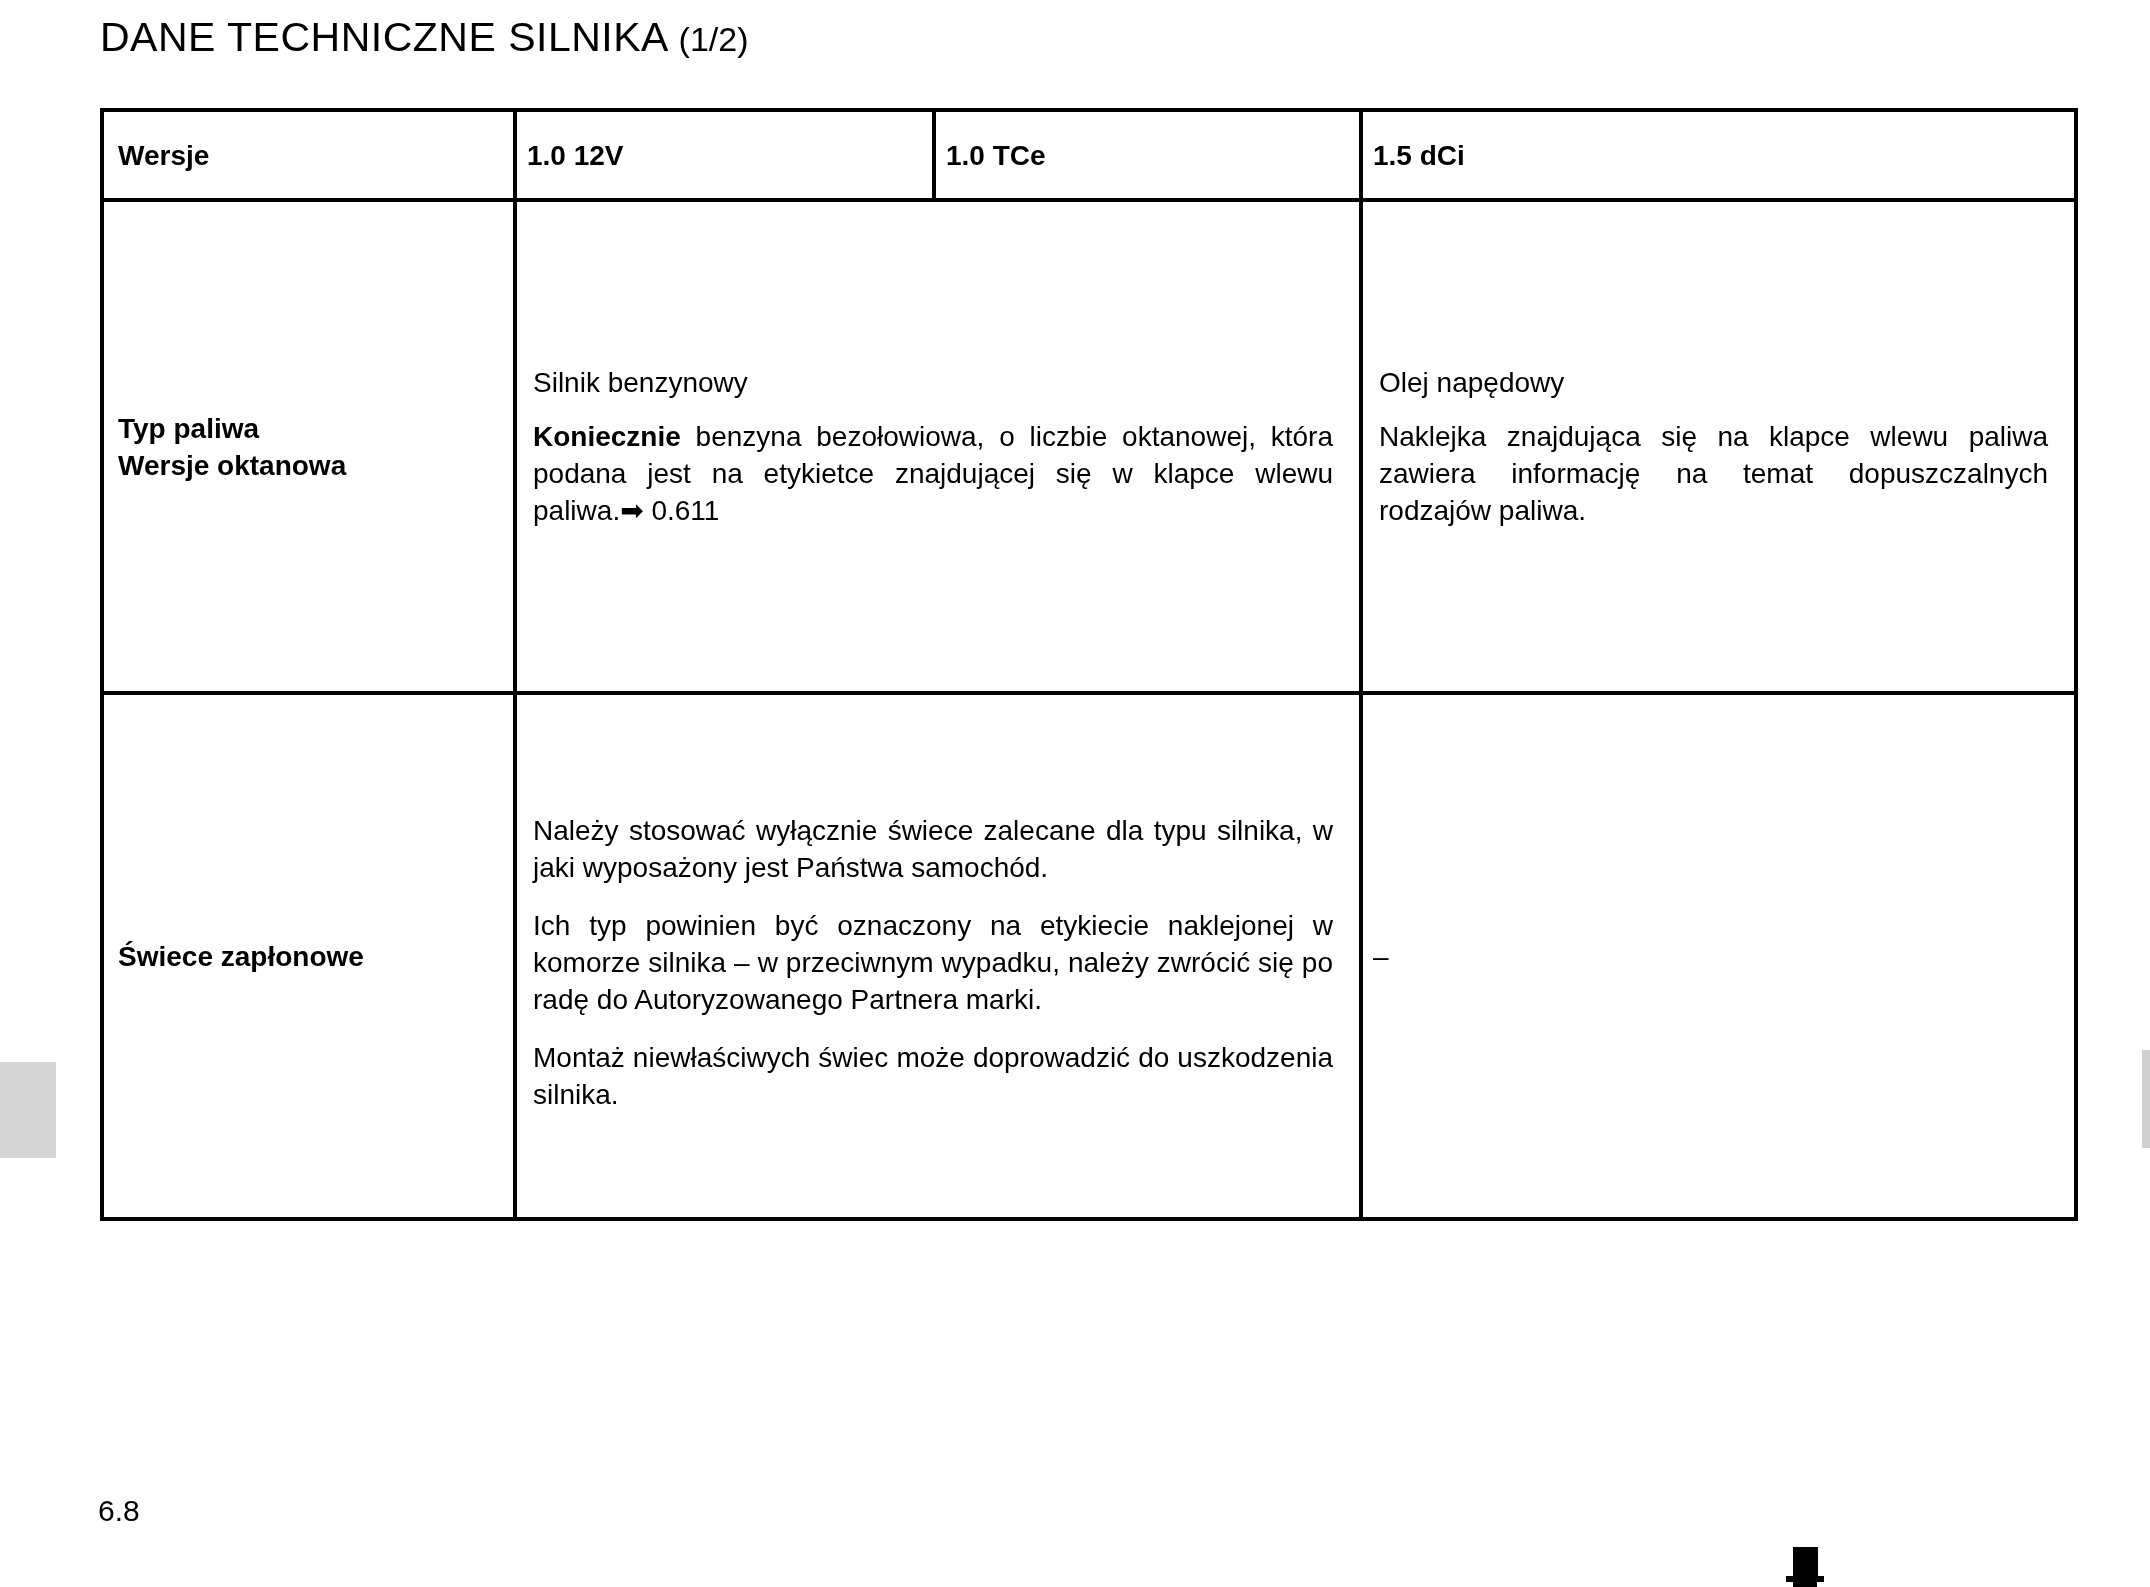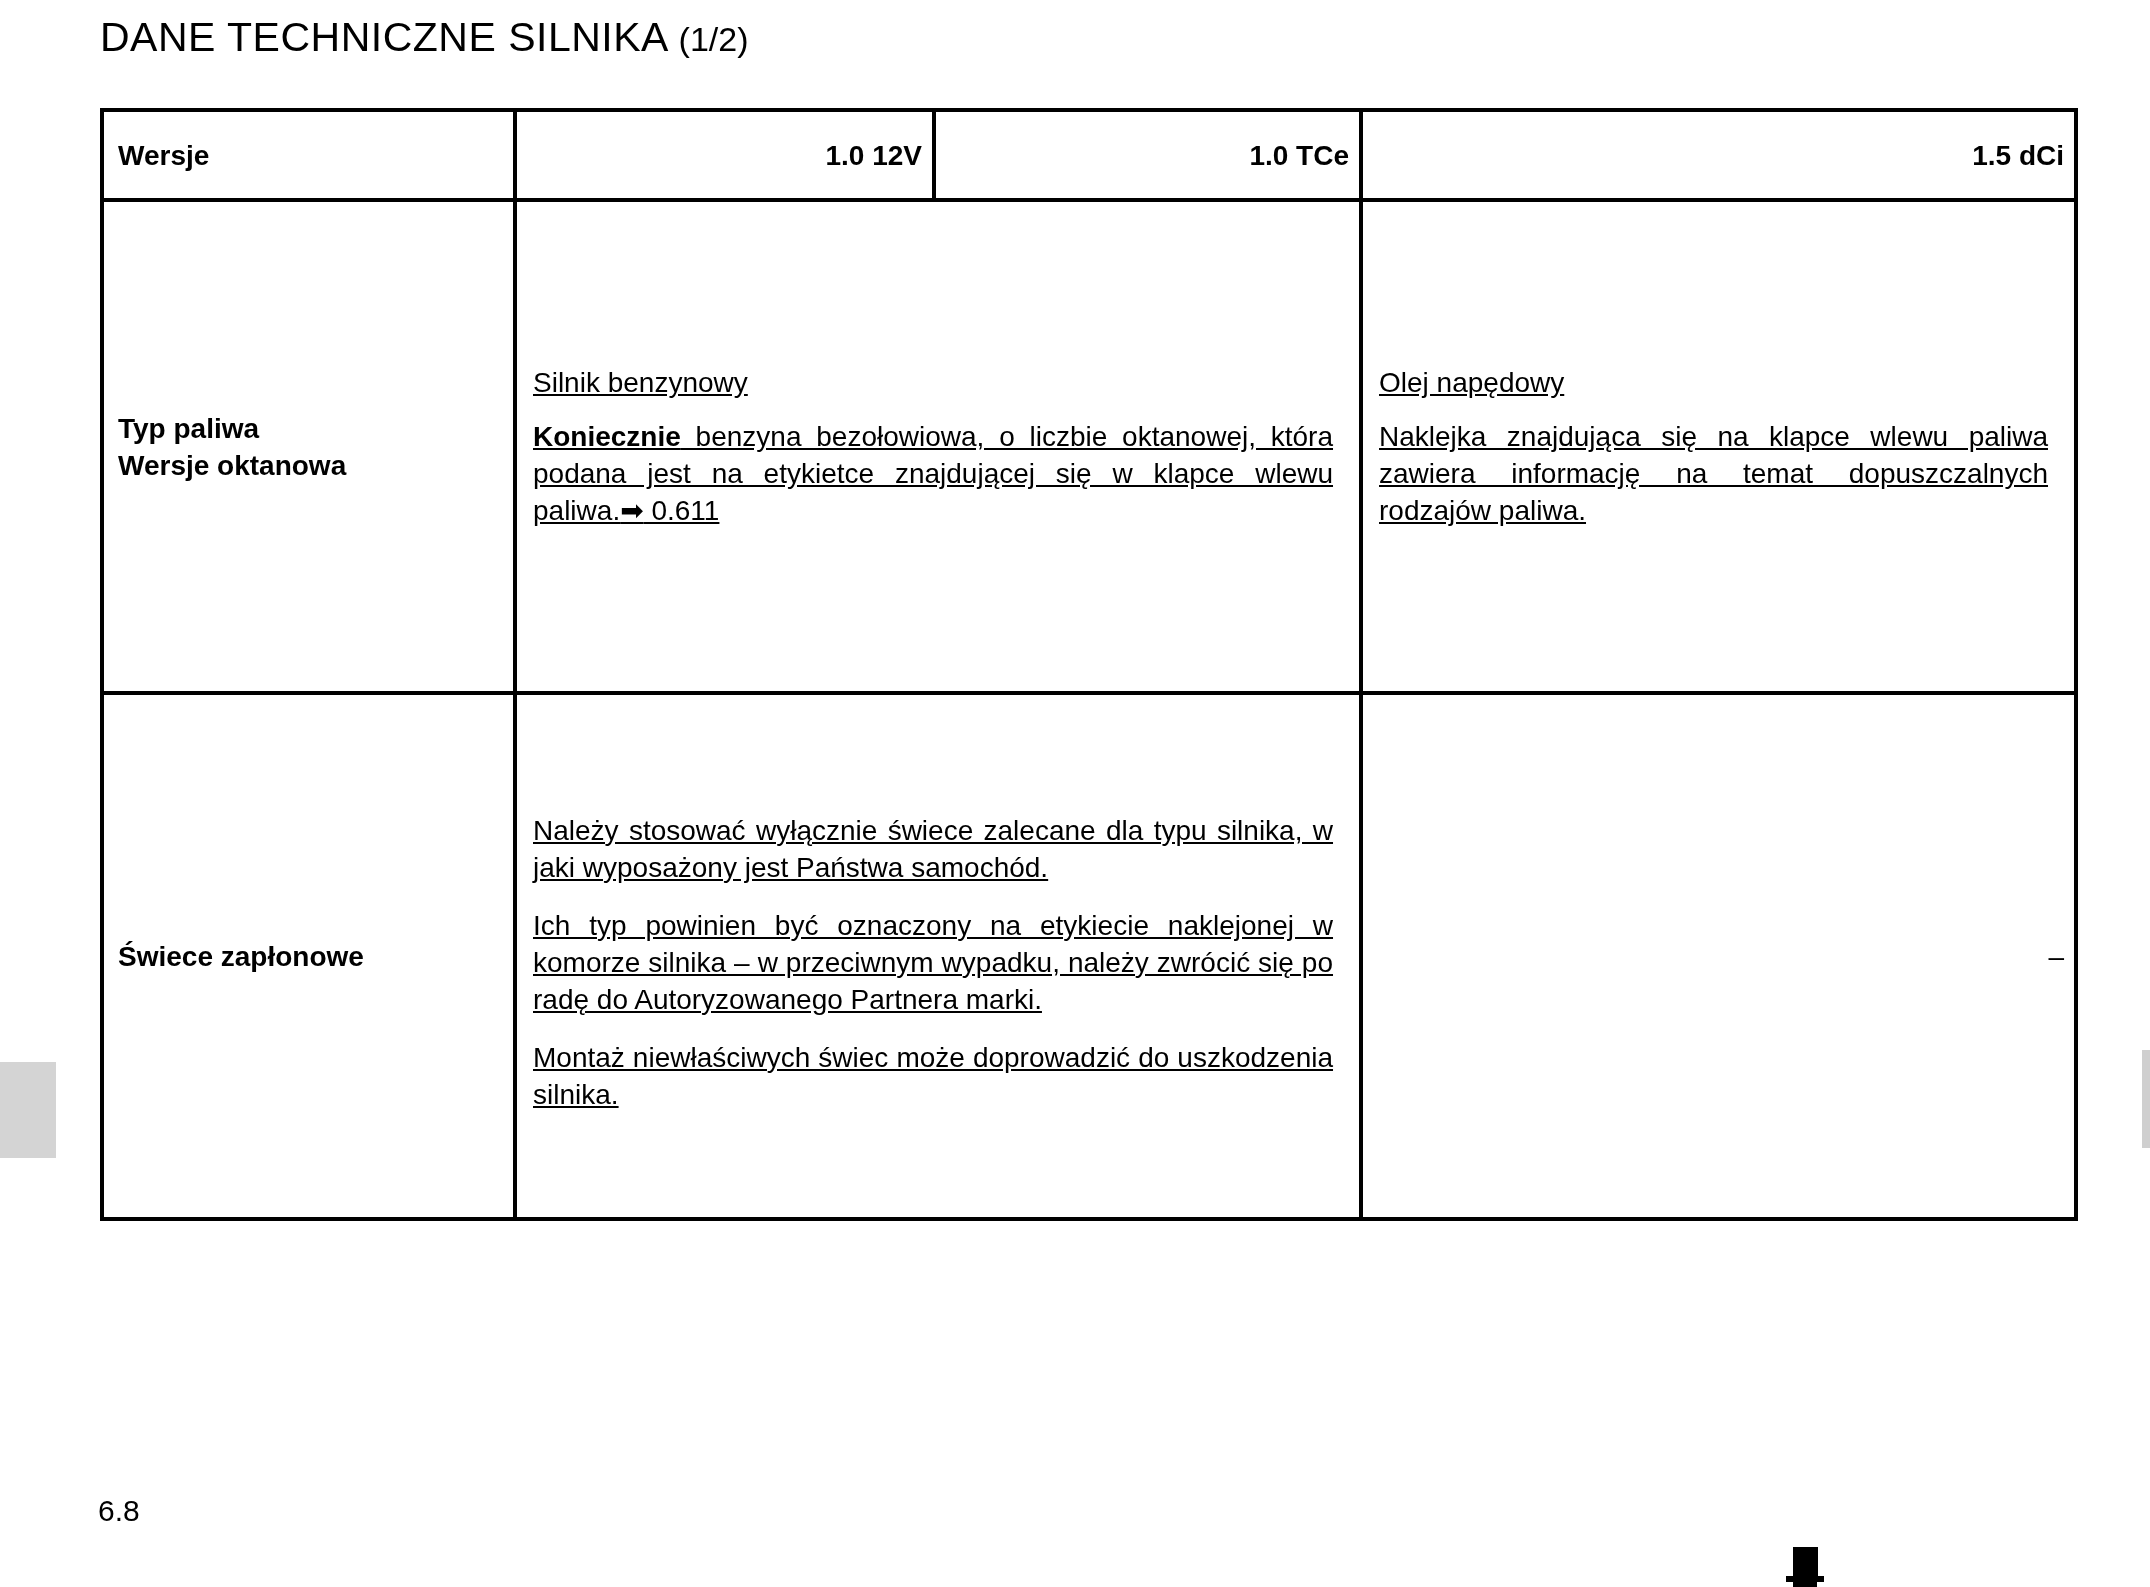--- a/index.html
+++ b/index.html
@@ -35,25 +35,25 @@
     overflow:hidden;
   }
   tr.r-header   { height:90px; }
   tr.r-engine   { height:157px; }
   tr.r-disp     { height:93px; }
   tr.r-fuel     { height:493px; }
   tr.r-plugs    { height:526px; }
 
   .specs .lbl { text-align:left; padding-left:14px; padding-right:12px; }
   .specs .bold { font-weight:bold; }
-  .specs .ctr { text-align:right; }
+  .specs .ctr { text-align:left; }
   .specs .top { vertical-align:top; padding-top:20px; }
 
   .specs .txt { text-align:left; padding:10px 26px 10px 16px; }
-  .specs .txt p { margin:0 0 17px 0; text-align:justify;text-decoration:underline; }
+  .specs .txt p { margin:0 0 17px 0; text-align:justify; }
   .specs .txt p:last-child { margin-bottom:0; }
   .specs .txt-plugs p { margin-bottom:21px;margin-top:12px; }
 
   .arrow { font-family:"DejaVu Sans",sans-serif; }
 
   .page-number {
     position:absolute; left:98px; top:1494px;
     font-size:30px;
   }
   .left-tab {

